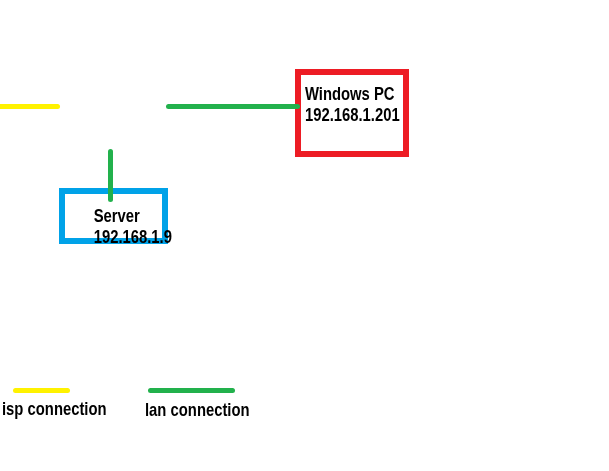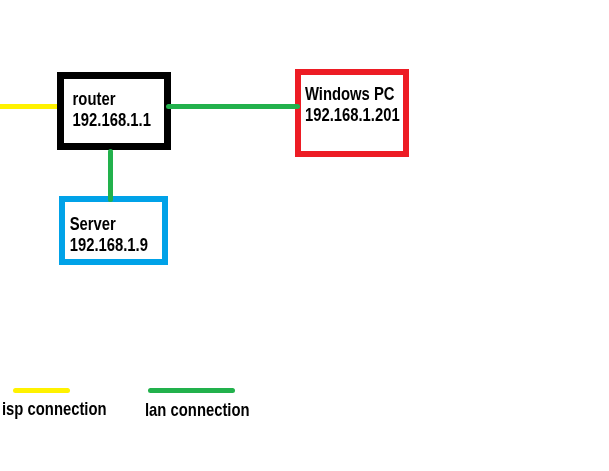--- a/index.html
+++ b/index.html
@@ -47,22 +47,23 @@
   }
   .node-router {
     left: 57px; top: 72px; width: 114px; height: 78px;
     border: 7px solid #000000;
   }
   .node-pc {
     left: 295px; top: 69px; width: 114px; height: 88px;
     border: 6px solid #ED1C24;
   }
   .node-server {
-    left: 59px; top: 196px; width: 109px; height: 69px;
+    left: 59px; top: 188px; width: 109px; height: 56px;
     border: 6px solid #00A2E8;
+    padding-left: 24px;
   }
   .node-text {
     transform: scaleX(0.78);
     transform-origin: 0 0;
     font-weight: bold;
     font-size: 19px;
     line-height: 21px;
     color: #000000;
     white-space: nowrap;
     letter-spacing: 0;
@@ -95,26 +96,20 @@
 </style>
 </head>
 <body>
 
 <div class="canvas">
 
   <div class="line isp-line"></div>
   <div class="line lan-line-h"></div>
   <div class="line lan-line-v"></div>
 
-  <div class="node node-router">
-    <div class="node-text">
-      <div>router</div>
-      <div>192.168.1.1</div>
-    </div>
-  </div>
 
   <div class="node node-pc">
     <div class="node-text">
       <div>Windows PC</div>
       <div>192.168.1.201</div>
     </div>
   </div>
 
   <div class="node node-server">
     <div class="node-text">

